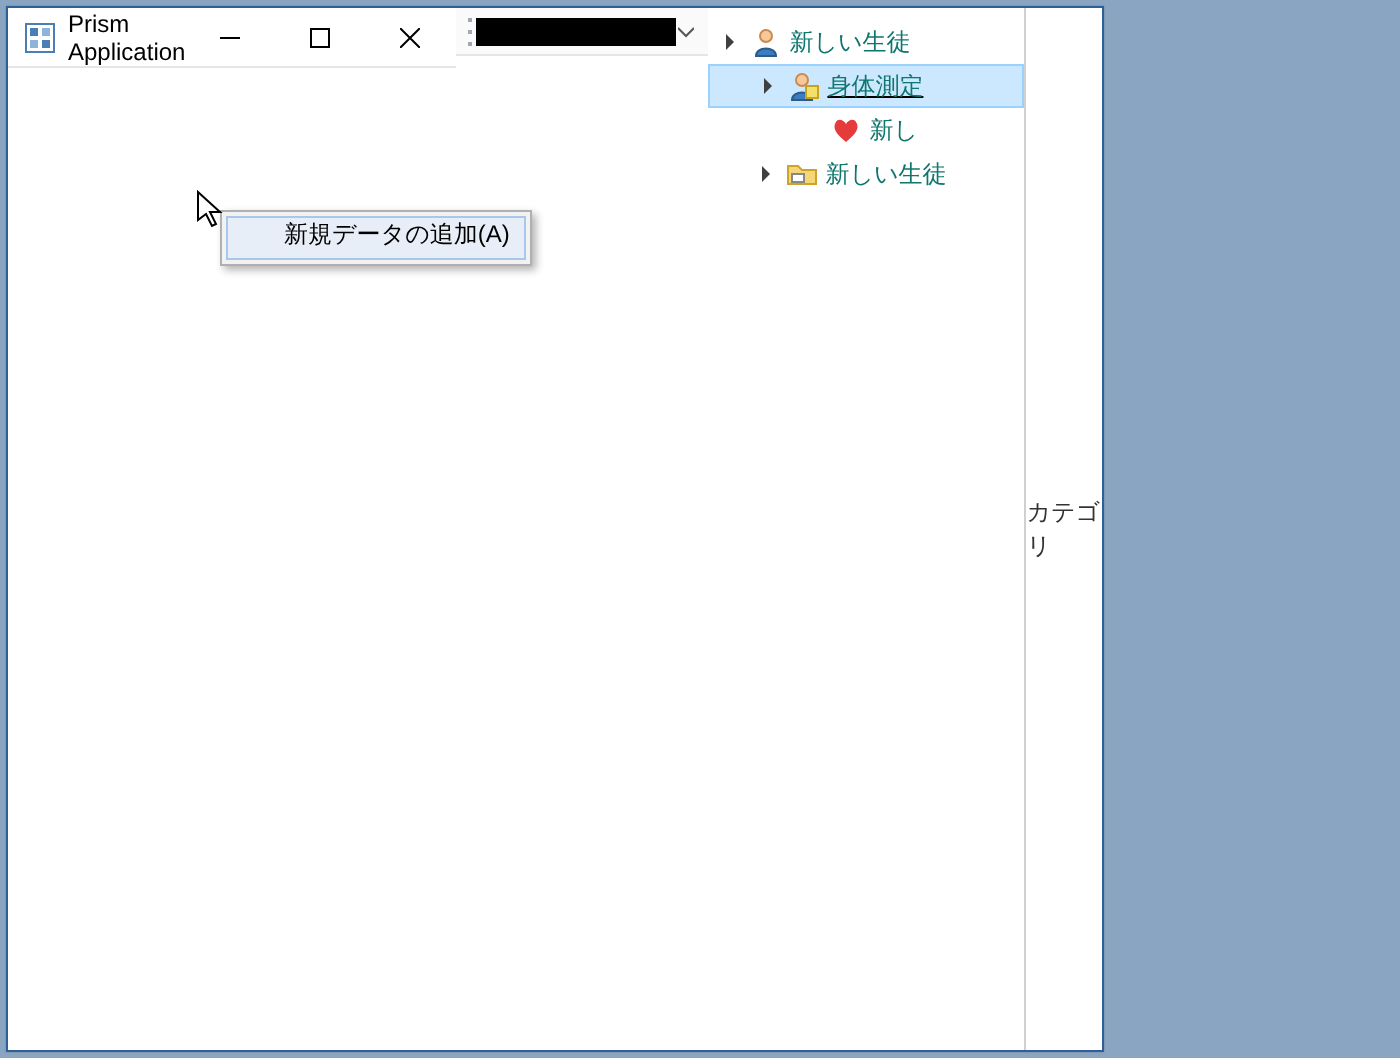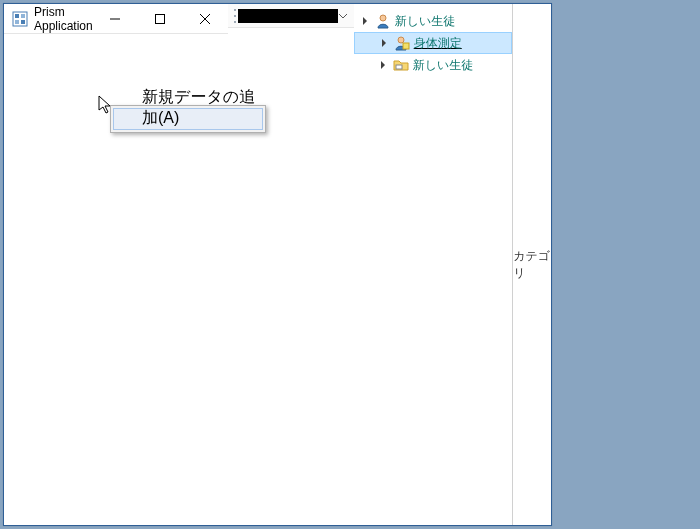--- a/index.html
+++ b/index.html
@@ -102,23 +102,23 @@
     left: 110px; top: 105px;
     width: 156px;
     background: #f2f2f2;
     border: 1px solid #b0b0b0;
     box-shadow: 2px 2px 4px rgba(0,0,0,0.3);
     padding: 2px;
     z-index: 50;
   }
   .ctx-item {
     height: 22px;
-    display:flex; align-items:flex-end;
+    display:flex; align-items:flex-start;
     padding-left: 28px;
-    font-size:16px;
+    font-size:12px;
     background: #e8eef7;
     border: 1px solid #a8c7ec;
   }
 
   .cursor {
     position:absolute;
     left: 98px; top: 95px;
     z-index: 60;
     pointer-events: none;
   }
@@ -205,20 +205,33 @@
                   </span>
                   <span class="node-icon">
                     <svg width="16" height="16" viewBox="0 0 16 16">
                       <circle cx="7" cy="5" r="3" fill="#f7c89a" stroke="#c98b4e"></circle>
                       <path d="M2 15 C2 10 12 10 12 15 Z" fill="#3b7dbf" stroke="#2b5c8c"></path>
                       <rect x="9" y="8" width="6" height="6" fill="#f2e06b" stroke="#c9a21f"></rect>
                     </svg>
                   </span>
                   <span class="node-label">身体測定</span>
                 </div>
+                <ul>
+                  <li class="lvl3">
+                    <div class="tree-row">
+                      <span class="expander"></span>
+                      <span class="node-icon">
+                        <svg width="16" height="16" viewBox="0 0 16 16">
+                          <path d="M8 14 C3 10 1 7 3 4 C4 2 7 3 8 5 C9 3 12 2 13 4 C15 7 13 10 8 14 Z" fill="#e63b3b"></path>
+                        </svg>
+                      </span>
+                      <span class="node-label">新し</span>
+                    </div>
+                  </li>
+                </ul>
               </li>
 
               <li class="lvl2">
                 <div class="tree-row">
                   <span class="expander">
                     <svg width="10" height="10" viewBox="0 0 10 10">
                         <path d="M1 1 L5 5 L1 9 Z" fill="#404040"></path>
                       </svg>
                   </span>
                   <span class="node-icon">

